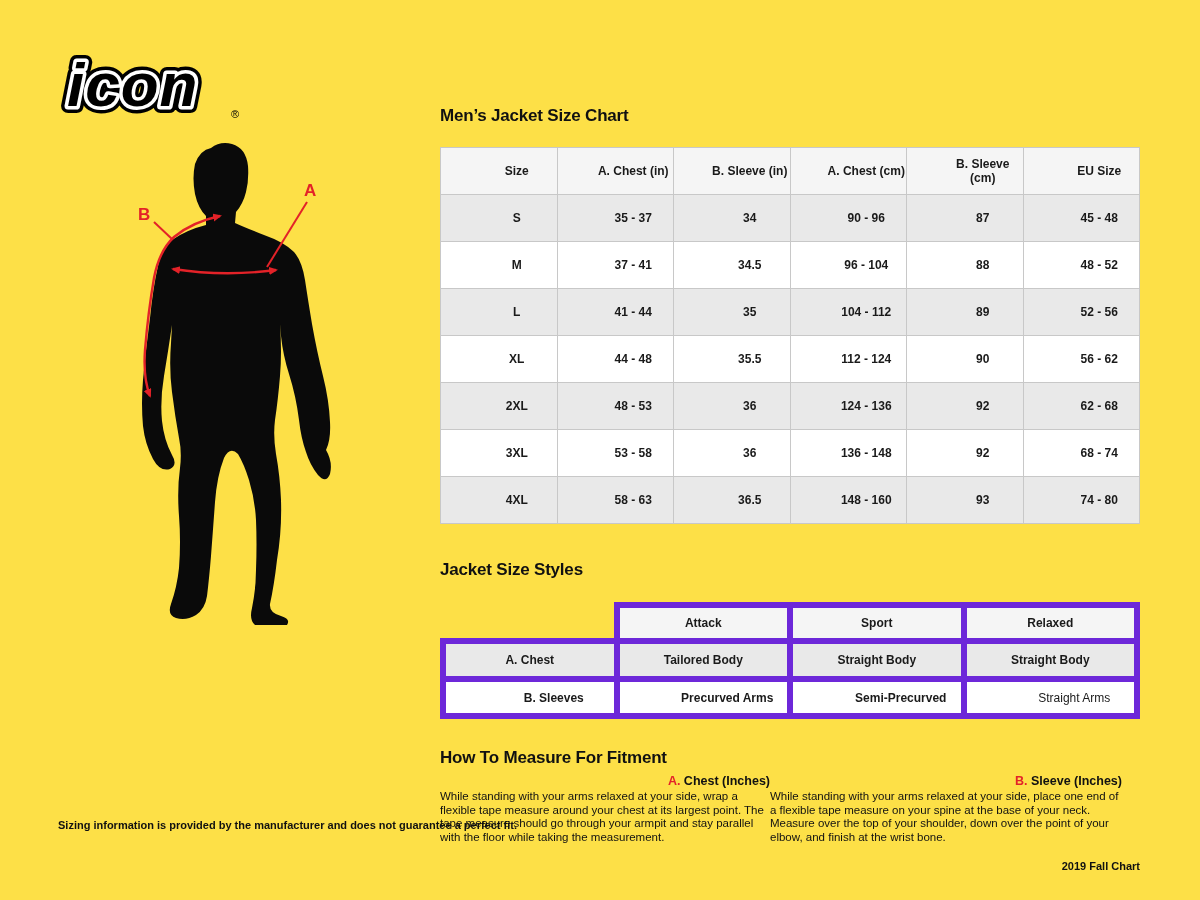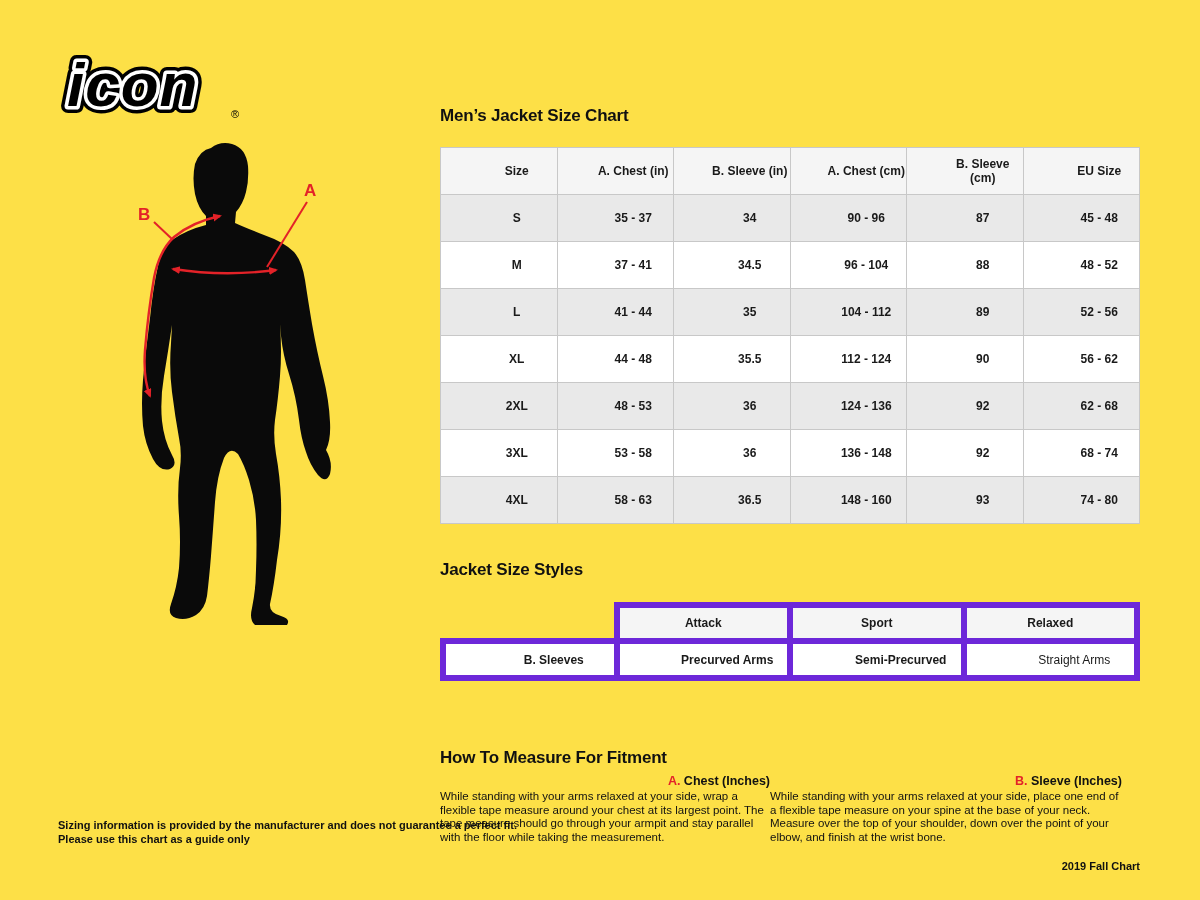--- a/index.html
+++ b/index.html
@@ -181,20 +181,26 @@
   </table>
 
   <table class="styles-table">
     <tbody>
         <tr class="hrow">
       <td class="blank"></td>
       <th>Attack</th>
       <th>Sport</th>
       <th>Relaxed</th>
     </tr>
+    <tr class="row-a">
+      <th>A. Chest</th>
+      <td>Tailored Body</td>
+      <td>Straight Body</td>
+      <td>Straight Body</td>
+    </tr>
     <tr class="row-b">
       <th>B. Sleeves</th>
       <td>Precurved Arms</td>
       <td>Semi-Precurved</td>
       <td class="light">Straight Arms</td>
     </tr>
   </tbody>
     </table>
 
   <div class="measure-col left">
@@ -205,17 +211,16 @@
   </div>
   <div class="measure-col right">
     <div class="measure-heading">
       <span class="red">B.</span><span> Sleeve (Inches)</span>
     </div>
     <div class="measure-body">While standing with your arms relaxed at your side, place one end of a flexible tape measure on your spine at the base of your neck. Measure over the top of your shoulder, down over the point of your elbow, and finish at the wrist bone.</div>
   </div>
 
   <div class="disclaimer">
     <div>Sizing information is provided by the manufacturer and does not guarantee a perfect fit.</div>
-    <div>Please use this chart as a guide only</div>
   </div>
   <div class="chart-version">2019 Fall Chart</div>
 
 </div>
 
 </body></html>

